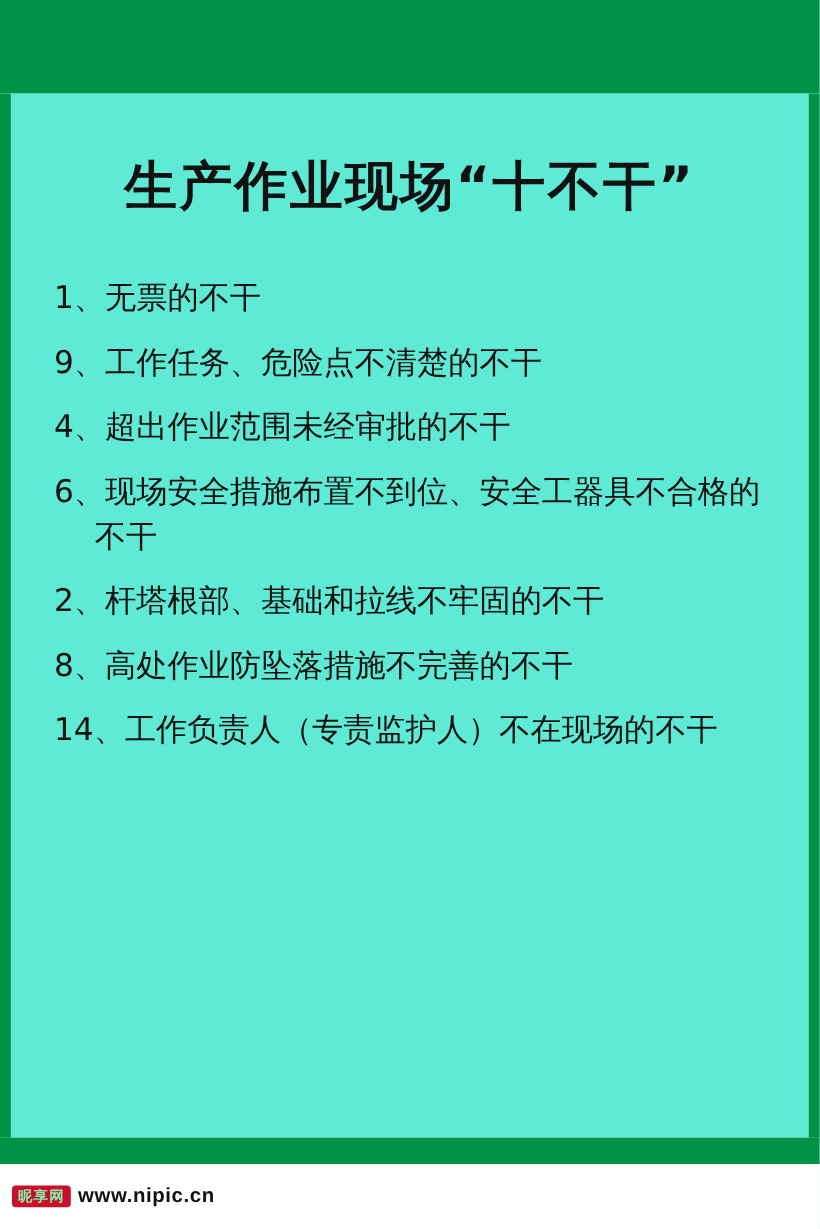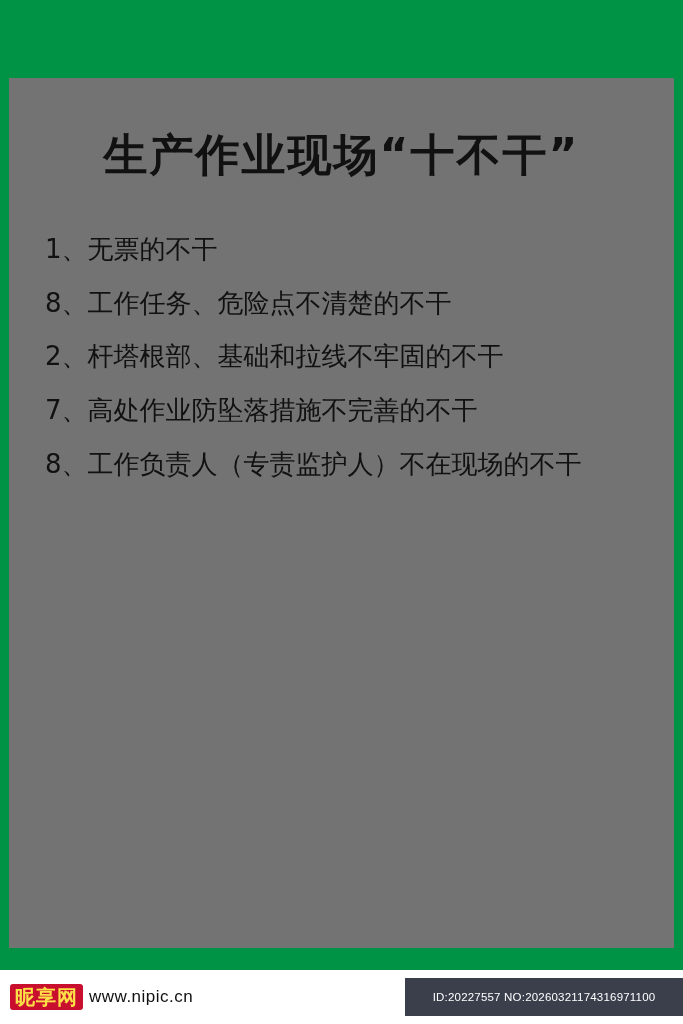--- a/index.html
+++ b/index.html
@@ -27,21 +27,21 @@
     width: 683px;
     height: 78px;
     background: #009245;
   }
   .content-frame {
     position: absolute;
     left: 0;
     top: 78px;
     width: 683px;
     height: 870px;
-    background: #737373;
+    background: #5eead4;
     border-left: 9px solid #009245;
     border-right: 9px solid #009245;
     box-sizing: border-box;
   }
   .band-bottom {
     position: absolute;
     left: 0;
     top: 948px;
     width: 683px;
     height: 22px;
@@ -58,33 +58,33 @@
     align-items: center;
   }
   .footer-left {
     display: flex;
     align-items: center;
     padding-left: 10px;
     gap: 6px;
   }
   .logo-badge {
     background: #c8102e;
-    color: #fde047;
-    font-size: 20px;
+    color: #86efac;
+    font-size: 12px;
     font-weight: bold;
     padding: 3px 5px;
     border-radius: 3px;
     letter-spacing: 1px;
     line-height: 1;
     white-space: nowrap;
   }
   .footer-url {
     color: #111111;
     font-size: 17px;
-    font-weight: normal;
+    font-weight: bold;
     letter-spacing: 0.5px;
     white-space: nowrap;
   }
   .footer-id {
     position: absolute;
     right: 0;
     top: 8px;
     height: 38px;
     width: 278px;
     background: #3a3f4b;
@@ -130,30 +130,31 @@
 
 <div class="poster">
 
   <div class="band-top"></div>
 
   <div class="content-frame">
     <h1 class="title">生产作业现场“十不干”</h1>
 
     <ul class="rules">
       <li class="rule"><span class="hang">1、无票的不干</span></li>
-      <li class="rule"><span class="hang">8、工作任务、危险点不清楚的不干</span></li>
+      <li class="rule"><span class="hang">9、工作任务、危险点不清楚的不干</span></li>
+      <li class="rule"><span class="hang">4、超出作业范围未经审批的不干</span></li>
+      <li class="rule"><span class="hang">6、现场安全措施布置不到位、安全工器具不合格的不干</span></li>
       <li class="rule"><span class="hang">2、杆塔根部、基础和拉线不牢固的不干</span></li>
-      <li class="rule"><span class="hang">7、高处作业防坠落措施不完善的不干</span></li>
-      <li class="rule"><span class="hang">8、工作负责人（专责监护人）不在现场的不干</span></li>
+      <li class="rule"><span class="hang">8、高处作业防坠落措施不完善的不干</span></li>
+      <li class="rule"><span class="hang">14、工作负责人（专责监护人）不在现场的不干</span></li>
     </ul>
   </div>
 
   <div class="band-bottom"></div>
 
   <div class="footer">
     <div class="footer-left">
       <span class="logo-badge">昵享网</span>
       <span class="footer-url">www.nipic.cn</span>
     </div>
-    <div class="footer-id">ID:20227557 NO:20260321174316971100</div>
   </div>
 
 </div>
 
 </body></html>

